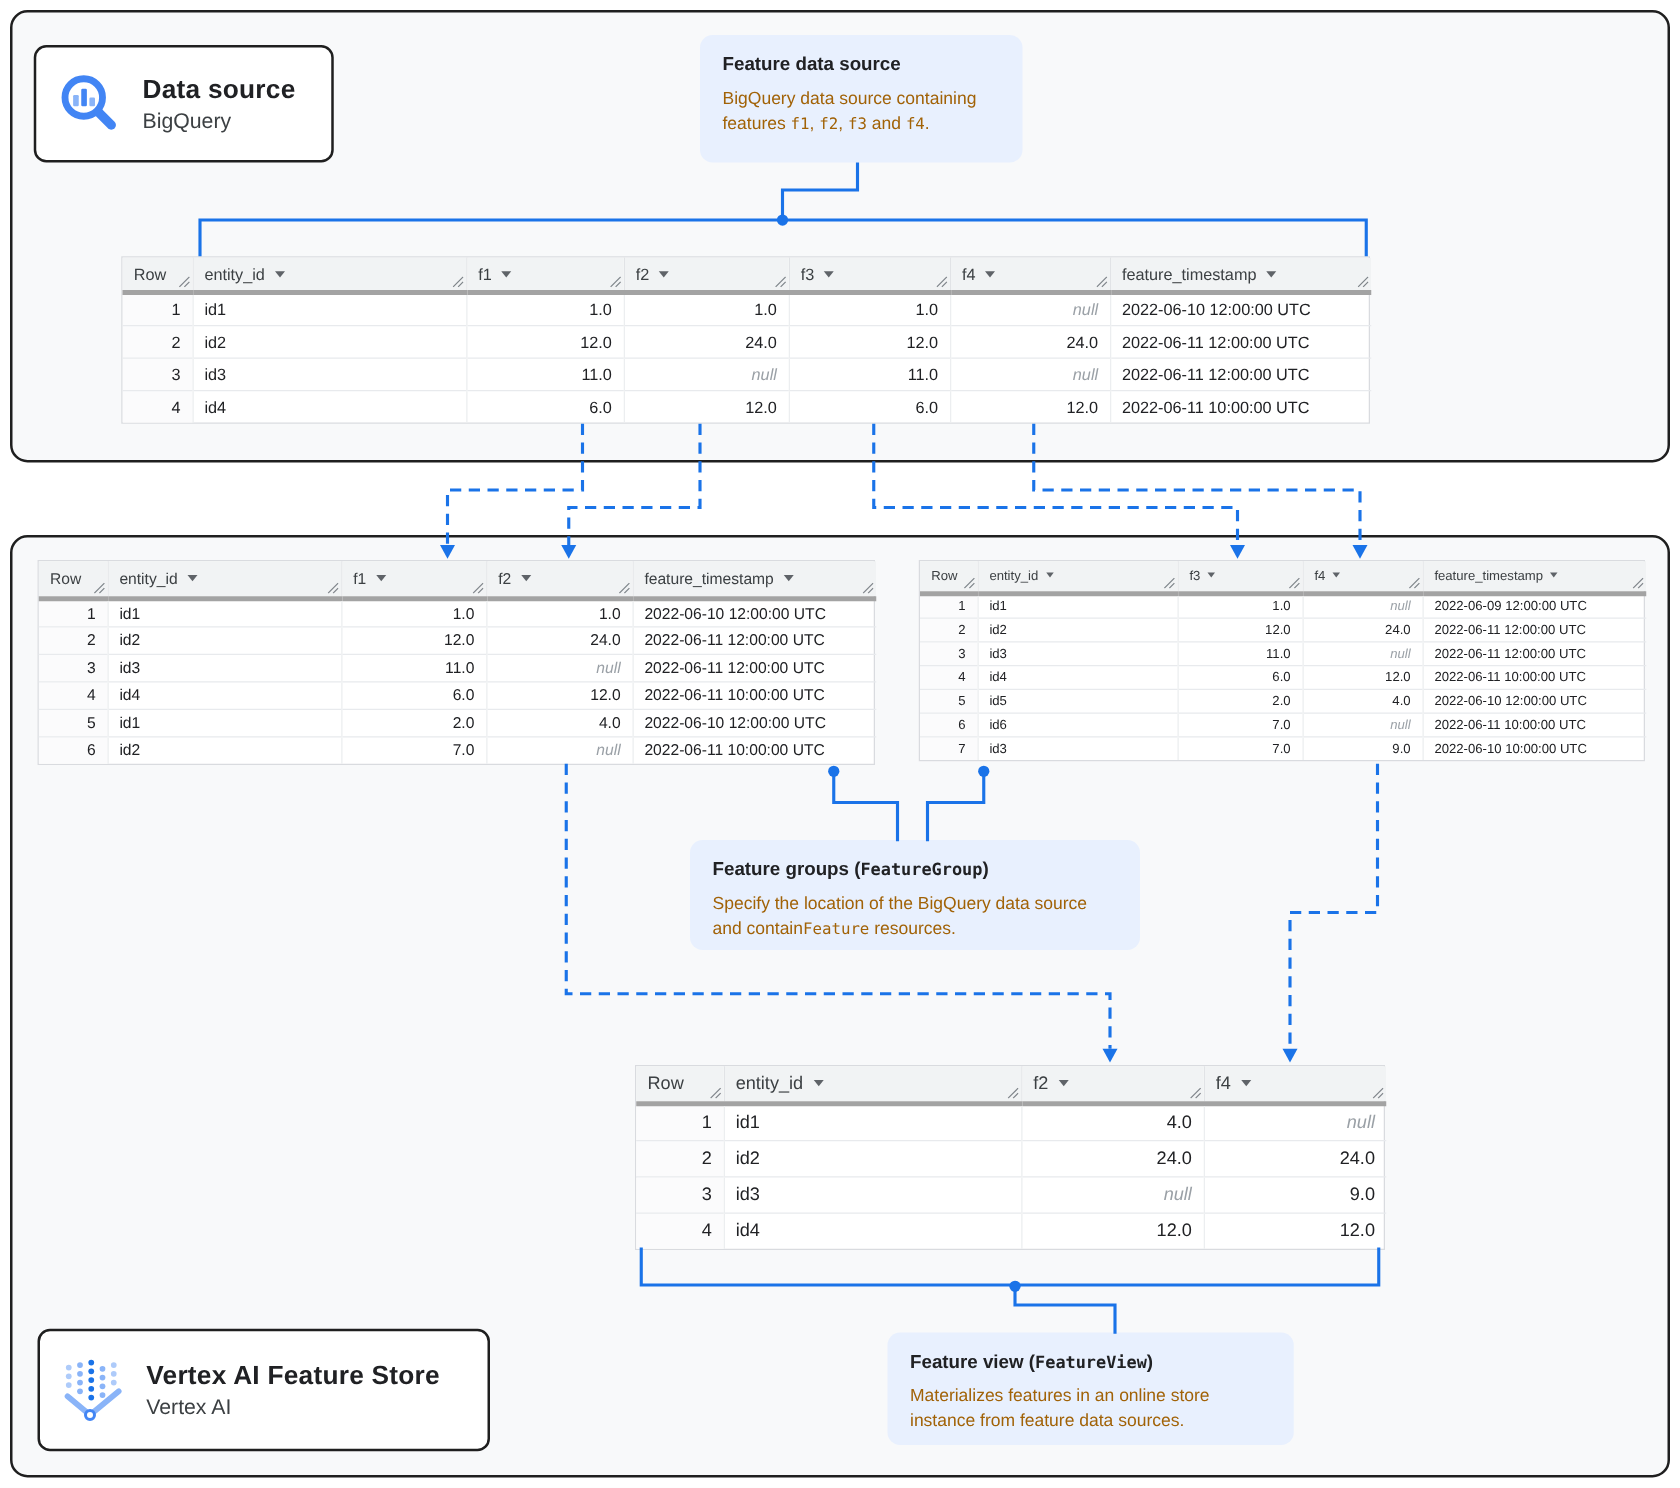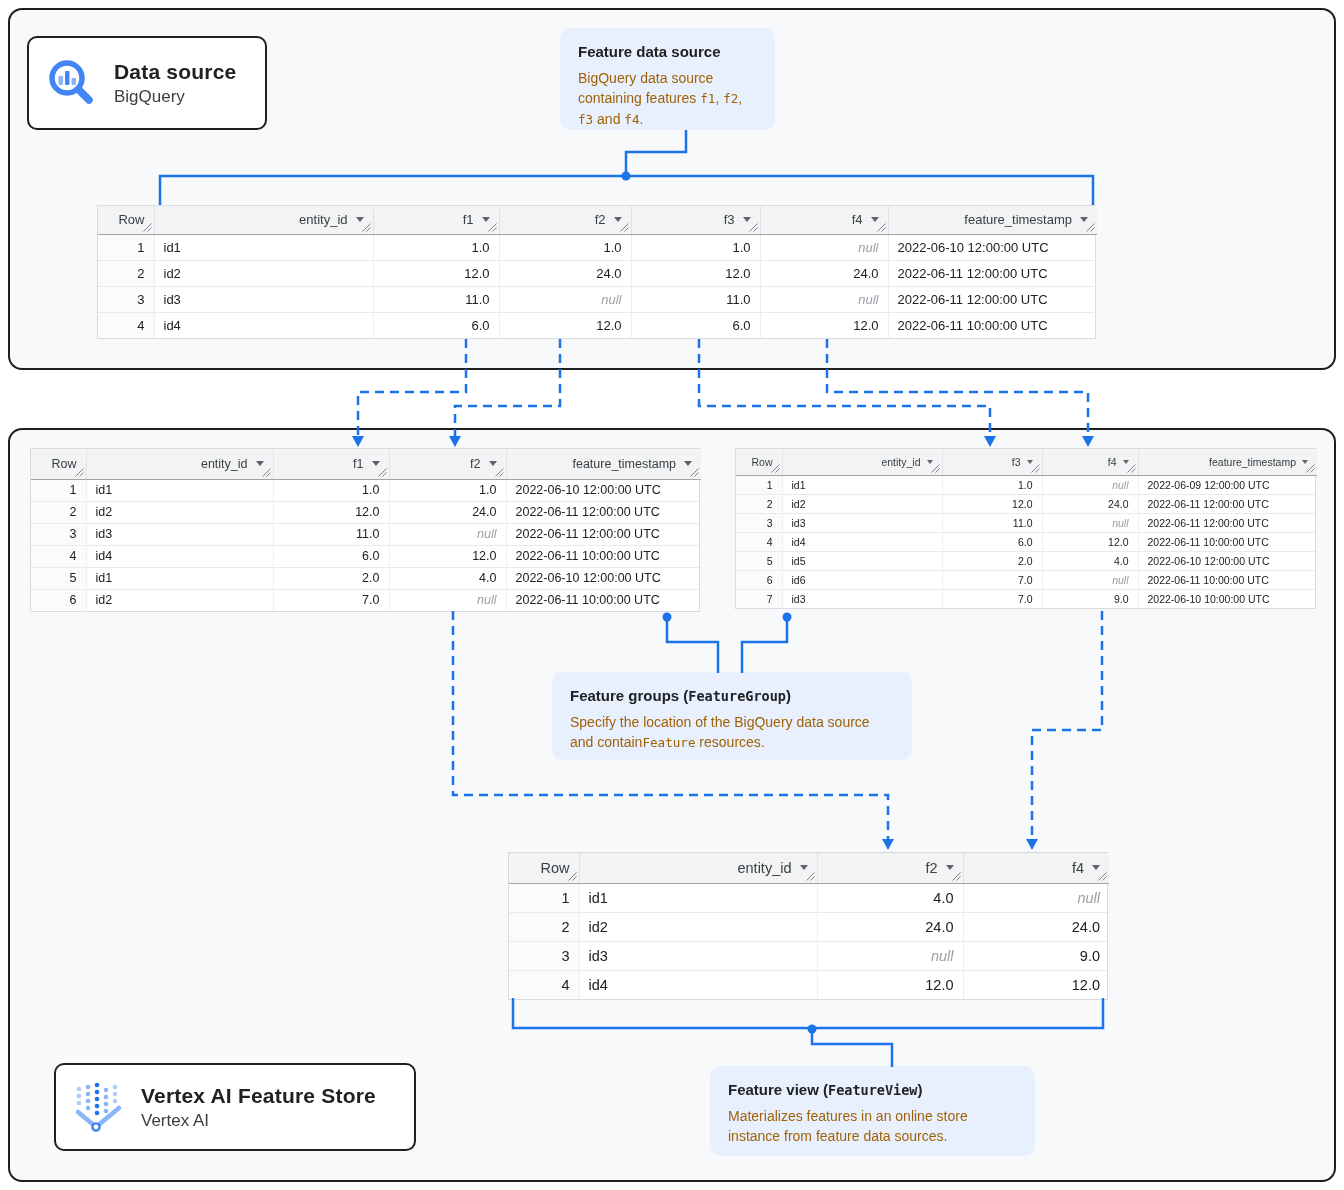--- a/index.html
+++ b/index.html
@@ -15,22 +15,22 @@
   .labelbox .lb-sub{font-size:17px;color:#3c4043;margin-top:3px;}
   .lb-icon{flex:0 0 auto;display:flex;align-items:center;}
 
   .callout{position:absolute;background:#e8f0fe;border-radius:10px;padding:15px 18px;box-sizing:border-box;}
   .ctitle{font-weight:700;font-size:15px;color:#202124;margin-bottom:8px;}
   .cbody{font-size:14px;color:#a16207;line-height:1.45;}
   .mono{font-family:"DejaVu Sans Mono",monospace;font-size:.9em;}
 
   .bq{position:absolute;background:#fff;border:1px solid #d9dbdf;box-sizing:border-box;}
   .bq table{border-collapse:collapse;width:100%;table-layout:fixed;}
-  .bq th{background:#f1f3f4;font-weight:500;color:#3c4043;text-align:right;position:relative;
-    border-bottom:1px solid #a3a3a3;border-right:1px solid #e1e3e6;padding:0 9px;box-sizing:border-box;white-space:nowrap;overflow:hidden;}
+  .bq th{background:#f1f3f4;font-weight:500;color:#3c4043;text-align:left;position:relative;
+    border-bottom:4px solid #a3a3a3;border-right:1px solid #e1e3e6;padding:0 9px;box-sizing:border-box;white-space:nowrap;overflow:hidden;}
   .bq th:last-child,.bq td:last-child{border-right:none;}
   .bq td{border-top:1px solid #e8eaed;border-right:1px solid #eceef0;color:#202124;padding:0 9px;
     box-sizing:border-box;white-space:nowrap;overflow:hidden;vertical-align:middle;}
   .bq tbody tr:first-child td{border-top:none;}
   .bq td.rownum{text-align:right;background:#fbfbfc;color:#202124;}
   .bq td.num{text-align:right;}
   .nullv{font-style:italic;color:#9aa0a6;margin-top:48px;}
   .caret{display:inline-block;width:0;height:0;border-left:4px solid transparent;border-right:4px solid transparent;
     border-top:5px solid #5f6368;margin-left:8px;vertical-align:middle;position:relative;top:-1px;}
   .grip{position:absolute;right:2px;bottom:2px;line-height:0;}
@@ -60,21 +60,21 @@
         <rect x="26.5" y="22" width="4.5" height="7" rx="1" fill="#8ab4f8"></rect>
         <path d="M34 34 L44 44" stroke="#4285f4" stroke-width="7.5" stroke-linecap="round"></path>
       </svg>
     </span>
     <div>
       <div class="lb-title">Data source</div>
       <div class="lb-sub">BigQuery</div>
     </div>
   </div>
 
-  <div class="callout" style="left:560px;top:28px;width:215px;height:102px;">
+  <div class="callout" style="left:560px;top:28px;width:258px;height:102px;">
     <div class="ctitle"><span>Feature data source</span></div>
     <div class="cbody"><span>BigQuery data source containing features </span><span class="mono">f1</span><span>, </span><span class="mono">f2</span><span>, </span><span class="mono">f3</span><span> and </span><span class="mono">f4</span><span>.</span></div>
   </div>
 
   <div class="bq t-source" style="left:97px;top:205px;width:999px;">
       <table>
         <colgroup>
           <col style="width: 56px;">
           <col style="width: 219px;">
           <col style="width: 126px;">
@@ -362,21 +362,21 @@
           </tr>
         </tbody>
       </table>
     </div>
 
   <div class="callout" style="left:710px;top:1066px;width:325px;height:90px;">
     <div class="ctitle"><span>Feature view (</span><span class="mono">FeatureView</span><span>)</span></div>
     <div class="cbody"><span>Materializes features in an online store instance from feature data sources.</span></div>
   </div>
 
-  <div class="labelbox" style="left:30px;top:1063px;width:362px;height:88px;margin-left:24px;">
+  <div class="labelbox" style="left:30px;top:1063px;width:362px;height:98px;">
     <span class="lb-icon">
       <svg width="54" height="52" viewBox="0 0 54 52">
         <g fill="#aecbfa">
           <circle cx="7" cy="8" r="2.3"></circle>
             <circle cx="7" cy="15" r="2.3"></circle>
             <circle cx="7" cy="22" r="2.3"></circle>
           <circle cx="43" cy="6" r="2.3"></circle>
             <circle cx="43" cy="13" r="2.3"></circle>
             <circle cx="43" cy="20" r="2.3"></circle>
         </g>

